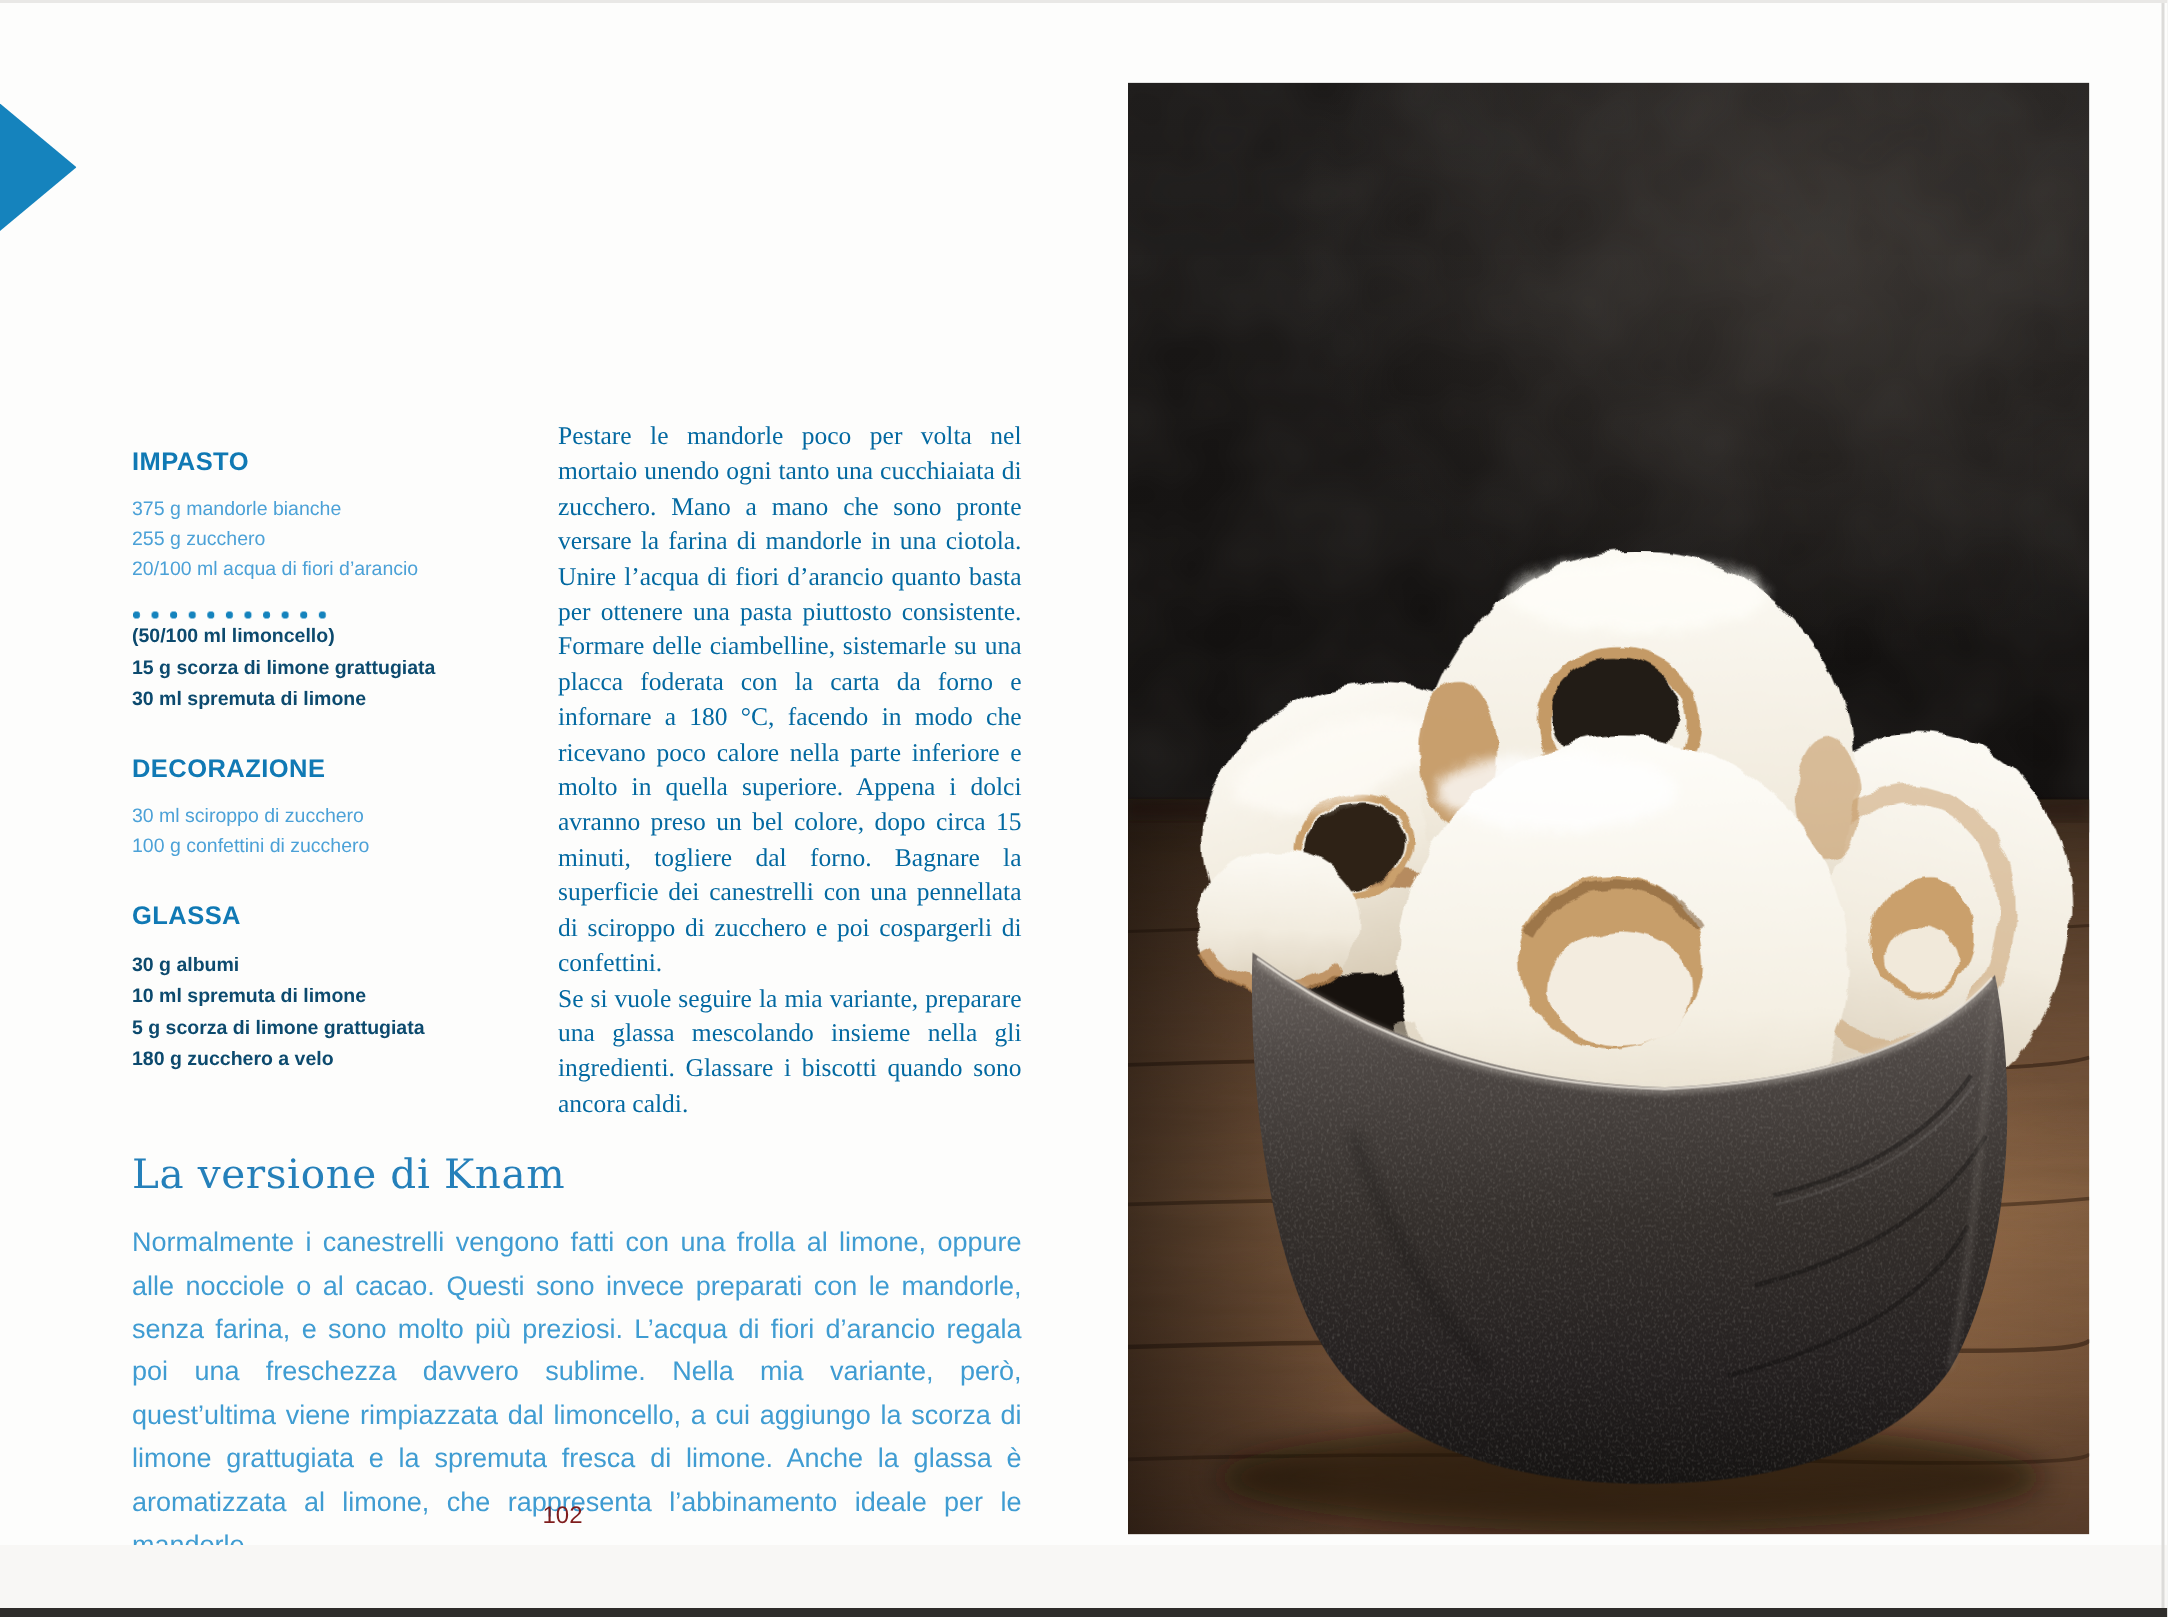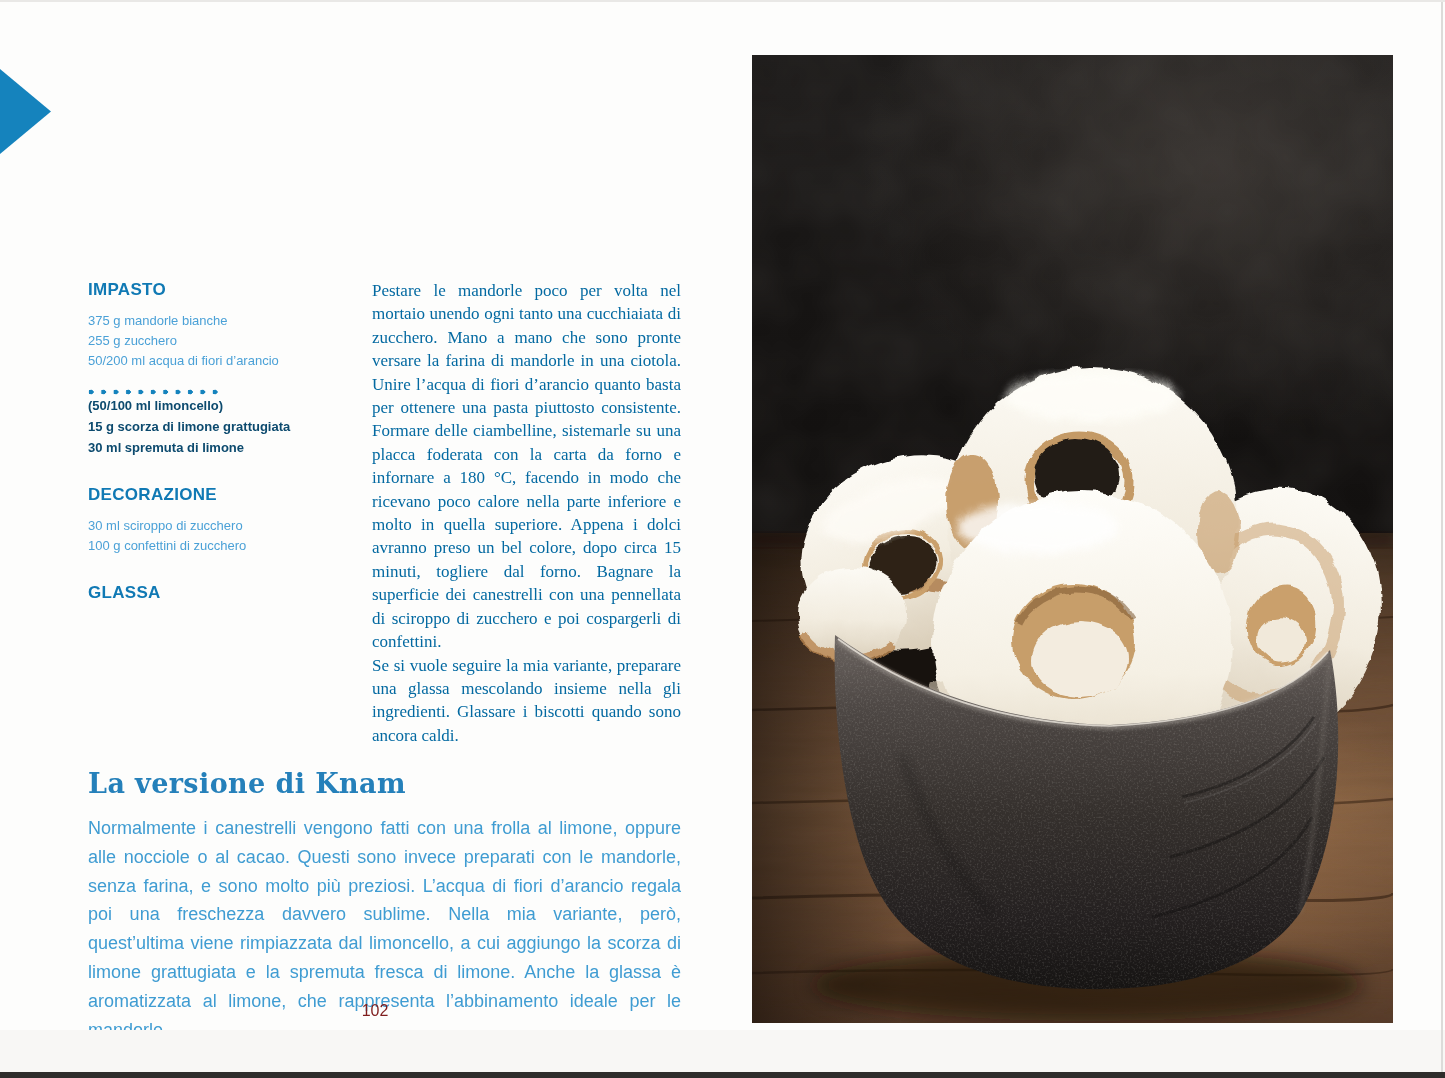--- a/index.html
+++ b/index.html
@@ -10,38 +10,38 @@
   .bottom-strip{position:absolute;left:0;top:1030px;width:1445px;height:42px;background:#f8f7f5;}
   .book-edge{position:absolute;left:0;top:1072px;width:1445px;height:6px;background:#2f2d2b;}
 
   .accent-triangle{position:absolute;left:0;top:69px;width:51px;height:85px;background:#1583bd;
     clip-path:polygon(0 0,100% 50%,0 100%);}
 
   .recipe-title{position:absolute;left:86px;top:88px;margin:0;
     font-family:"DejaVu Serif",serif;font-weight:700;font-size:46px;line-height:1.1;
     color:#2580ba;letter-spacing:.5px;}
 
-  .ingredients{position:absolute;left:88px;top:281px;width:300px;}
+  .ingredients{position:absolute;left:88px;top:299px;width:300px;}
   .ing-heading{margin:0 0 13px 0;font-weight:700;font-size:17px;line-height:17px;
     color:#1079b4;letter-spacing:.3px;}
   .ing-heading.mt{margin-top:28px;}
   ul.ing-list{margin:0;padding:0;list-style:none;font-size:13px;line-height:20px;color:#4ba1d7;}
   ul.ing-list.bold{font-weight:700;color:#0c4a6e;line-height:21px;}
   .dotted-sep{margin-top:18px;height:6px;width:134px;
     background-image:radial-gradient(circle at 3px 3px,#1583bd 2.3px,rgba(0,0,0,0) 2.6px);
     background-size:12.4px 6px;background-repeat:repeat-x;}
   .variant{margin-top:11px;}
 
   .method{position:absolute;left:372px;top:279px;width:309px;
     font-family:"Liberation Serif",serif;font-size:17px;line-height:23.4px;color:#0369a1;
     text-align:justify;}
   .method p{margin:0;}
 
   .knam-heading{position:absolute;left:88px;top:768px;margin:0;
-    font-family:"DejaVu Serif",serif;font-weight:700;font-size:27px;color:#2580ba;letter-spacing:.4px;}
+    font-family:"DejaVu Serif",serif;font-weight:400;font-size:27px;color:#2580ba;letter-spacing:.4px;}
   .knam-text{position:absolute;left:88px;top:814px;width:593px;margin:0;
     font-size:18px;line-height:28.8px;color:#3f9cd2;text-align:justify;}
 
   .page-number{position:absolute;left:340px;top:1002px;width:70px;text-align:center;
     font-size:16px;color:#7f1d1d;}
 
   .photo{position:absolute;left:752px;top:55px;width:641px;height:968px;overflow:hidden;}
   .photo svg{display:block;}
 </style>
 </head>
@@ -51,34 +51,40 @@
   <div class="top-hairline"></div>
 
   <div class="accent-triangle"></div>
 
 
   <div class="ingredients">
     <h2 class="ing-heading">IMPASTO</h2>
     <ul class="ing-list">
       <li>375 g mandorle bianche</li>
       <li>255 g zucchero</li>
-      <li>50/200 ml acqua di fiori d’arancio</li>
+      <li>20/100 ml acqua di fiori d’arancio</li>
     </ul>
     <div class="dotted-sep"></div>
     <ul class="ing-list bold variant">
       <li>(50/100 ml limoncello)</li>
       <li>15 g scorza di limone grattugiata</li>
       <li>30 ml spremuta di limone</li>
     </ul>
     <h2 class="ing-heading mt">DECORAZIONE</h2>
     <ul class="ing-list">
       <li>30 ml sciroppo di zucchero</li>
       <li>100 g confettini di zucchero</li>
     </ul>
     <h2 class="ing-heading mt">GLASSA</h2>
+    <ul class="ing-list bold">
+      <li>30 g albumi</li>
+      <li>10 ml spremuta di limone</li>
+      <li>5 g scorza di limone grattugiata</li>
+      <li>180 g zucchero a velo</li>
+    </ul>
   </div>
 
   <div class="method">
     <p>Pestare le mandorle poco per volta nel mortaio unendo ogni tanto una cucchiaiata di zucchero. Mano a mano che sono pronte versare la farina di mandorle in una ciotola. Unire l’acqua di fiori d’arancio quanto basta per ottenere una pasta piuttosto consistente. Formare delle ciambelline, sistemarle su una placca foderata con la carta da forno e infornare a 180 °C, facendo in modo che ricevano poco calore nella parte inferiore e molto in quella superiore. Appena i dolci avranno preso un bel colore, dopo circa 15 minuti, togliere dal forno. Bagnare la superficie dei canestrelli con una pennellata di sciroppo di zucchero e poi cospargerli di confettini.</p>
     <p>Se si vuole seguire la mia variante, preparare una glassa mescolando insieme nella gli ingredienti. Glassare i biscotti quando sono ancora caldi.</p>
   </div>
 
   <h2 class="knam-heading">La versione di Knam</h2>
   <p class="knam-text">Normalmente i canestrelli vengono fatti con una frolla al limone, oppure alle nocciole o al cacao. Questi sono invece preparati con le mandorle, senza farina, e sono molto più preziosi. L’acqua di fiori d’arancio regala poi una freschezza davvero sublime. Nella mia variante, però, quest’ultima viene rimpiazzata dal limoncello, a cui aggiungo la scorza di limone grattugiata e la spremuta fresca di limone. Anche la glassa è aromatizzata al limone, che rappresenta l’abbinamento ideale per le mandorle.</p>
 

